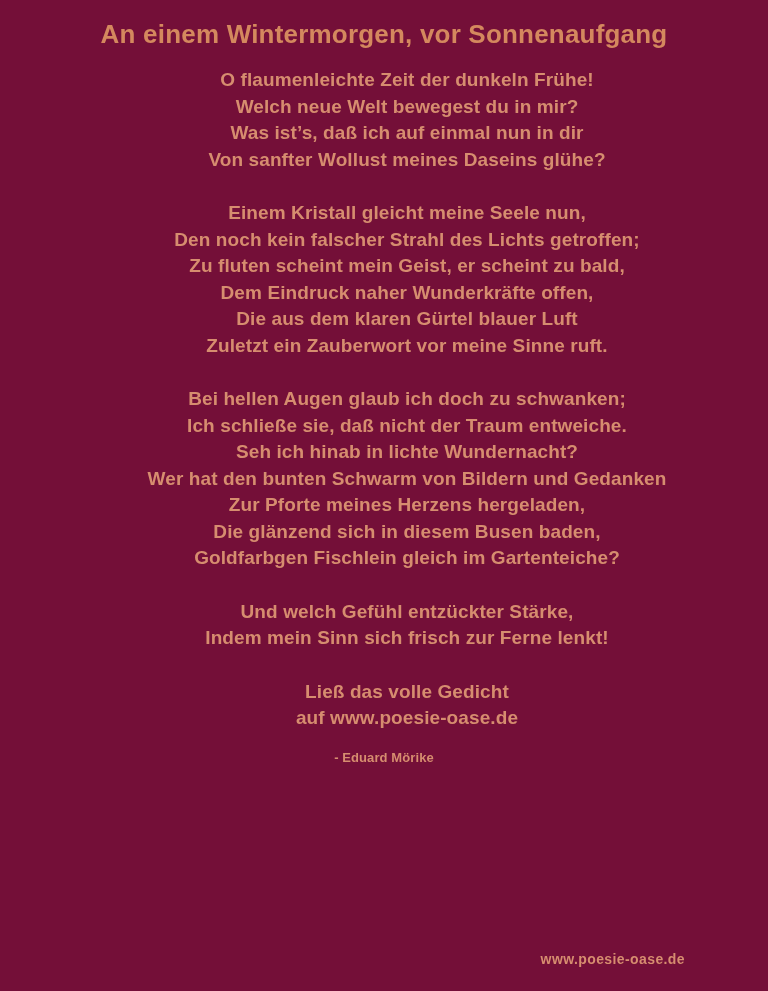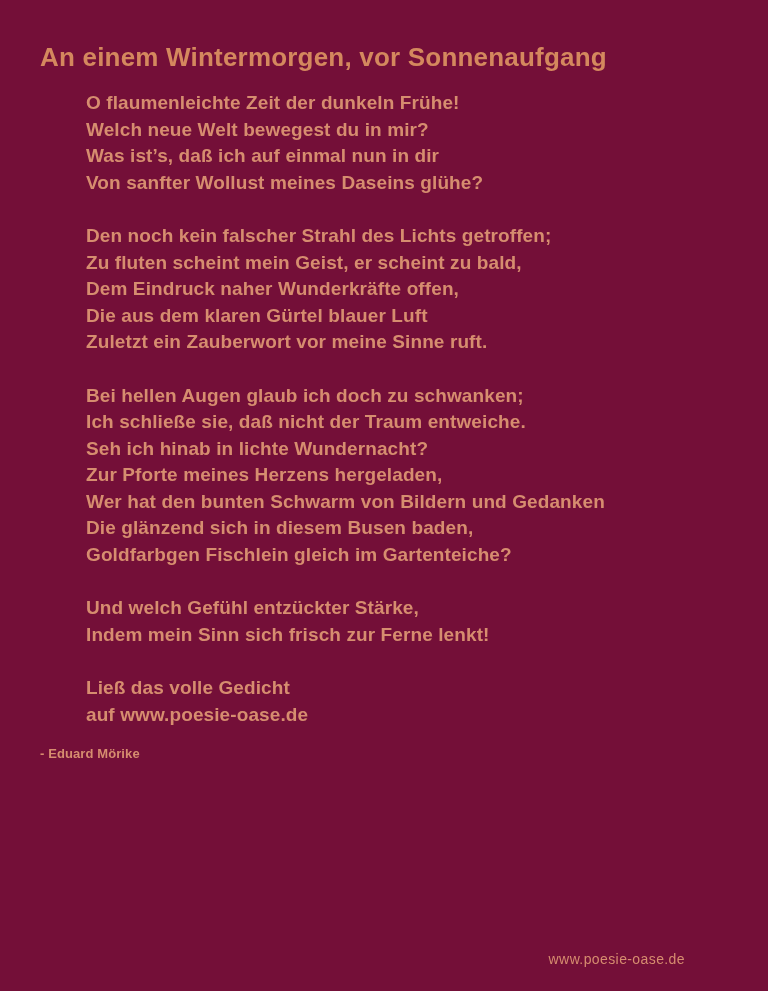--- a/index.html
+++ b/index.html
@@ -11,21 +11,22 @@
     height: 991px;
     overflow: hidden;
     background: var(--bg, #740F38);
     font-family: "Liberation Sans", sans-serif;
   }
   .page {
     position: relative;
     width: 768px;
     height: 991px;
     box-sizing: border-box;
-    padding: 42px 40px 0 40px;
+    padding: 19px 40px 0 40px;
+    text-align: center;
   }
   .poem-title {
     margin: 0 0 17px 0;
     font-size: 26px;
     font-weight: 700;
     letter-spacing: 0.2px;
     color: var(--title, #D4885E);
   }
   .stanza {
     margin: 0 0 27px 0;
@@ -47,52 +48,53 @@
     line-height: 26.5px;
     font-weight: 600;
     letter-spacing: 0.1px;
     color: var(--text, #D68D6F);
   }
   .watermark {
     position: absolute;
     top: 951px;
     right: 83px;
     font-size: 14px;
-    font-weight: 400;
+    font-weight: 700;
     letter-spacing: 0.4px;
     color: var(--text, #D68D6F);
   }
 </style>
 </head>
 <body>
 
 <div class="page">
 
   <h1 class="poem-title">An einem Wintermorgen, vor Sonnenaufgang</h1>
 
   <div id="poem-body">
       <div class="stanza">
         <div class="line">O flaumenleichte Zeit der dunkeln Frühe!</div>
         <div class="line">Welch neue Welt bewegest du in mir?</div>
         <div class="line">Was ist’s, daß ich auf einmal nun in dir</div>
         <div class="line">Von sanfter Wollust meines Daseins glühe?</div>
       </div>
       <div class="stanza">
+        <div class="line">Einem Kristall gleicht meine Seele nun,</div>
         <div class="line">Den noch kein falscher Strahl des Lichts getroffen;</div>
         <div class="line">Zu fluten scheint mein Geist, er scheint zu bald,</div>
         <div class="line">Dem Eindruck naher Wunderkräfte offen,</div>
         <div class="line">Die aus dem klaren Gürtel blauer Luft</div>
         <div class="line">Zuletzt ein Zauberwort vor meine Sinne ruft.</div>
       </div>
       <div class="stanza">
         <div class="line">Bei hellen Augen glaub ich doch zu schwanken;</div>
         <div class="line">Ich schließe sie, daß nicht der Traum entweiche.</div>
         <div class="line">Seh ich hinab in lichte Wundernacht?</div>
+        <div class="line">Wer hat den bunten Schwarm von Bildern und Gedanken</div>
         <div class="line">Zur Pforte meines Herzens hergeladen,</div>
-        <div class="line">Wer hat den bunten Schwarm von Bildern und Gedanken</div>
         <div class="line">Die glänzend sich in diesem Busen baden,</div>
         <div class="line">Goldfarbgen Fischlein gleich im Gartenteiche?</div>
       </div>
       <div class="stanza">
         <div class="line">Und welch Gefühl entzückter Stärke,</div>
         <div class="line">Indem mein Sinn sich frisch zur Ferne lenkt!</div>
       </div>
     </div>
 
   <div class="stanza readmore">

